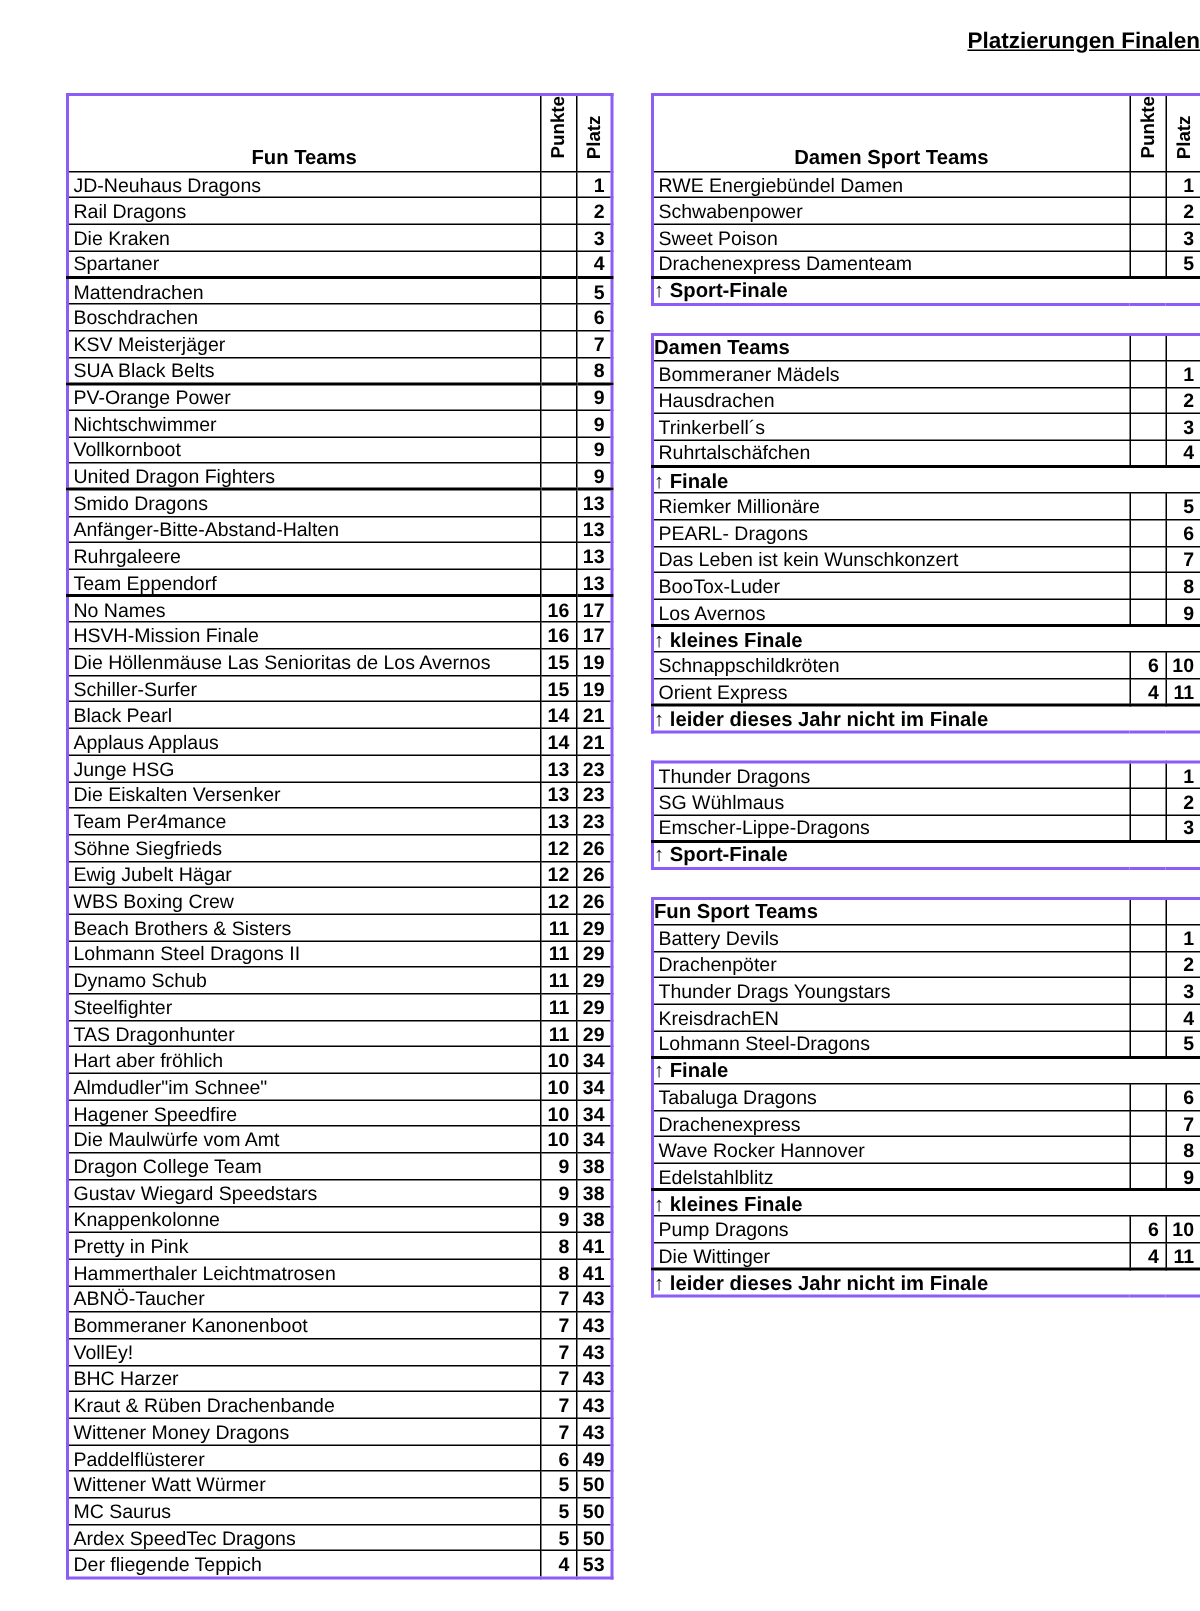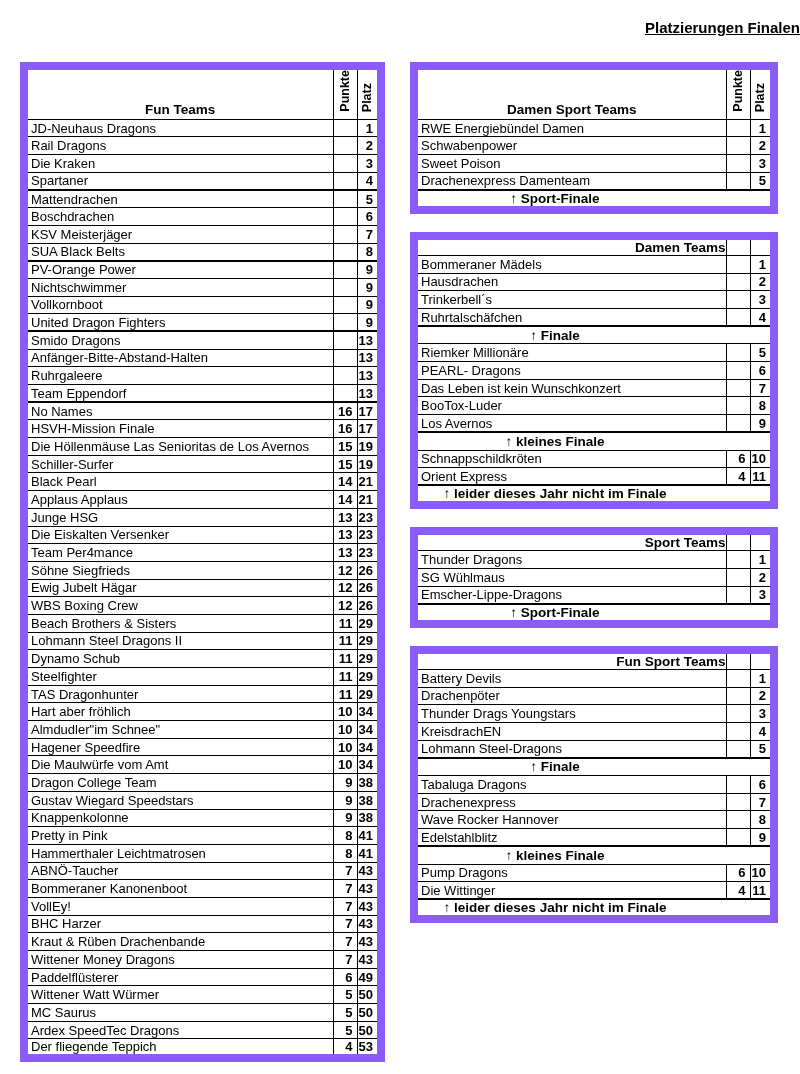--- a/index.html
+++ b/index.html
@@ -4,37 +4,37 @@
 <style>
   html,body{margin:0;padding:0;background:#ffffff;}
   body{width:800px;height:1074px;font-family:"Liberation Sans",sans-serif;color:#000;}
   .page{position:relative;width:800px;height:1074px;background:#fff;overflow:hidden;}
   .title{position:absolute;top:19px;left:0;width:100%;text-align:right;
          font-size:15px;font-weight:bold;text-decoration:underline;}
   .col{position:absolute;top:62px;}
   .col-left{left:20px;width:365px;}
   .col-right{left:410px;width:368px;}
   .col-right table{margin-bottom:18px;border-radius:13px;}
-  table{border-collapse:collapse;width:100%;table-layout:fixed;border:8px solid #8b5cf6;}
+  table{border-collapse:collapse;width:100%;table-layout:fixed;border:2px solid #8b5cf6;margin-left:24px;}
   th,td{border:1px solid #000;padding:0;overflow:hidden;white-space:nowrap;}
   col.c-pkt{width:24px;}
   col.c-platz{width:24px;}
   tr.data{height:17.7px;}
   td.name{text-align:left;padding-left:3px;font-size:13px;}
   td.num{text-align:right;padding-right:4px;font-weight:bold;font-size:13px;}
   tr.sep td{border-top:2px solid #000;}
   th.tall-name{vertical-align:bottom;text-align:center;font-size:13.5px;font-weight:bold;
                height:44px;padding-bottom:2px;}
   th.rot{vertical-align:bottom;text-align:center;padding-bottom:3px;}
   .vert{display:inline-block;writing-mode:vertical-rl;transform:rotate(180deg);
         font-size:12.5px;font-weight:bold;line-height:1;}
   tr.shorthead{height:17.7px;}
-  th.short-name{text-align:right;font-size:13.5px;font-weight:bold;}
+  th.short-name{text-align:left;font-size:13.5px;font-weight:bold;}
   tr.footer{height:17.7px;}
-  tr.footer td{text-align:center;padding-right:78px;font-weight:bold;font-size:13.5px;border-top:2px solid #000;}
+  tr.footer td{text-align:left;padding-right:78px;font-weight:bold;font-size:13.5px;border-top:2px solid #000;}
 </style>
 </head>
 <body>
 
 <div class="page">
   <div class="title">Platzierungen Finalen</div>
 
   <div class="col col-left">
     <table>
         <colgroup>
@@ -433,25 +433,20 @@
           </tr>
         </tbody>
       </table>
     <table>
         <colgroup>
           <col class="c-name">
           <col class="c-pkt">
           <col class="c-platz">
         </colgroup>
         <tbody>
-          <tr class="shorthead">
-            <th class="short-name">Sport Teams</th>
-            <th></th>
-            <th></th>
-          </tr>
           <tr class="data">
             <td class="name">Thunder Dragons</td>
             <td class="num"></td>
             <td class="num">1</td>
           </tr>
           <tr class="data">
             <td class="name">SG Wühlmaus</td>
             <td class="num"></td>
             <td class="num">2</td>
           </tr>

